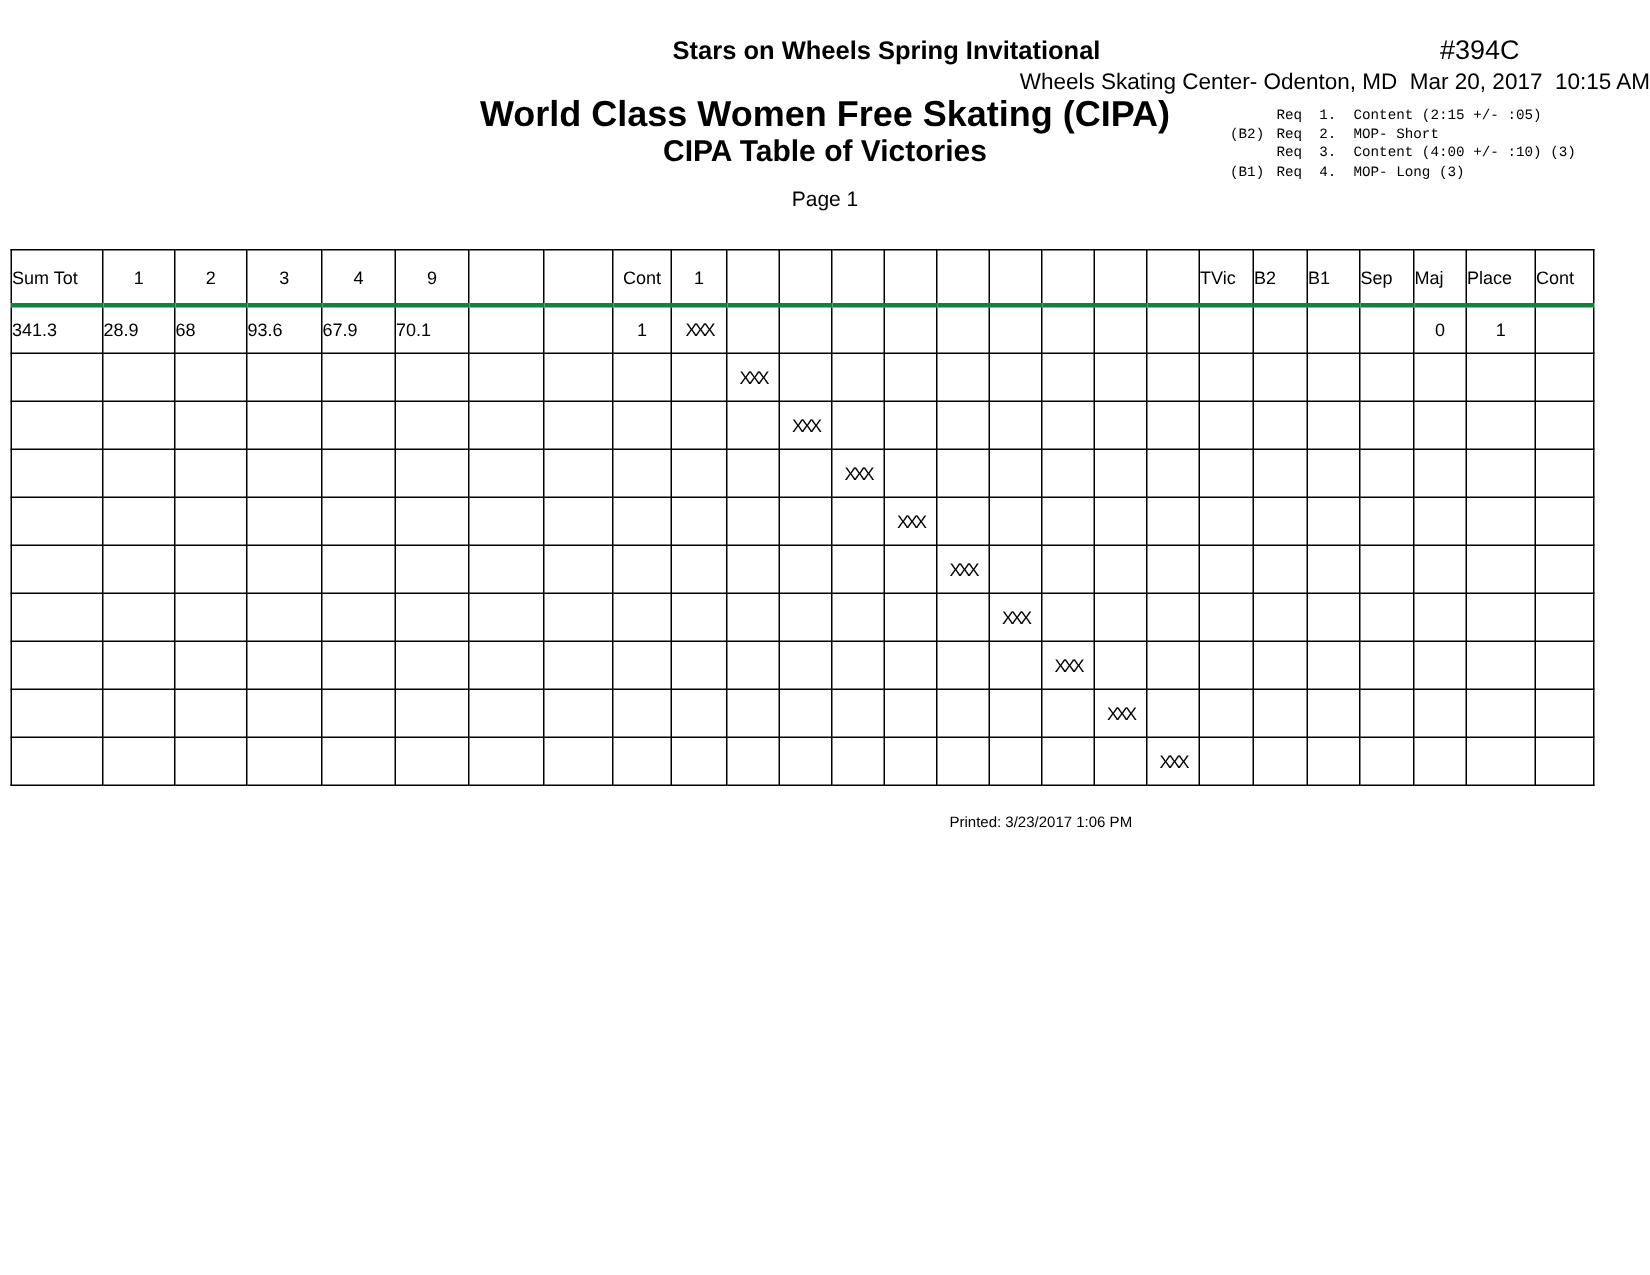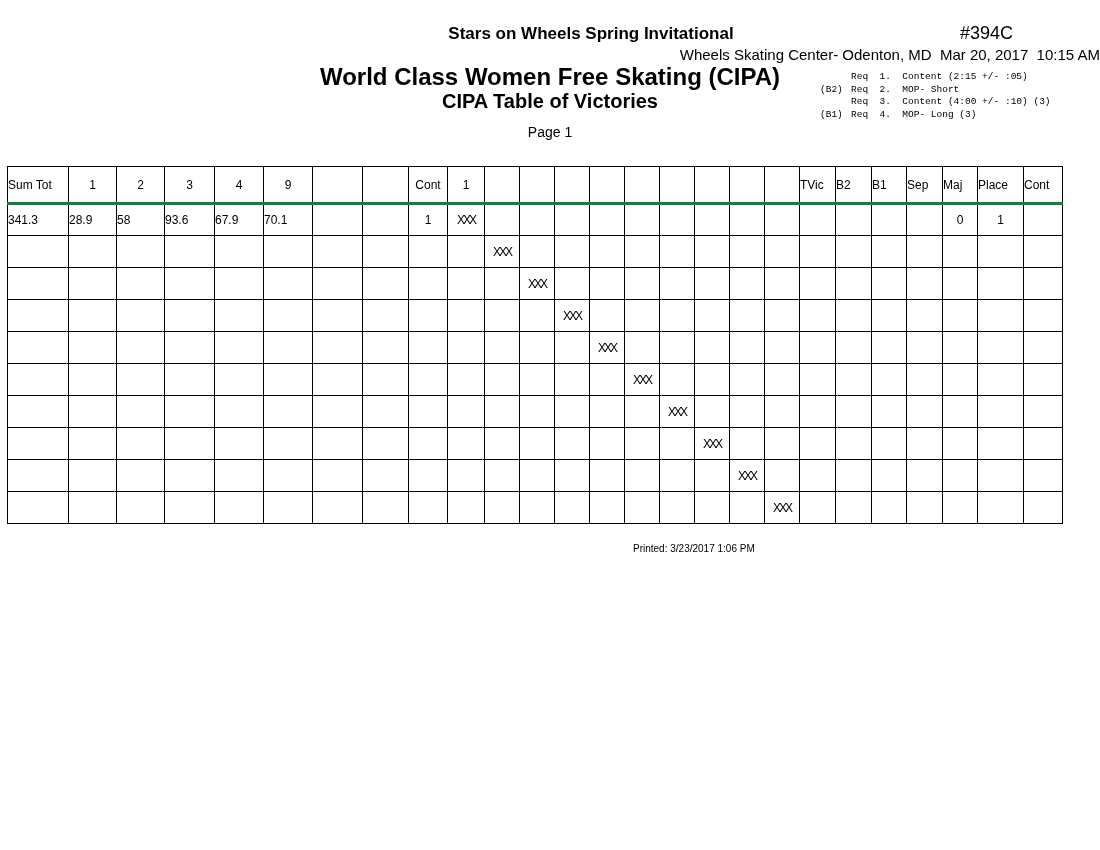--- a/index.html
+++ b/index.html
@@ -127,21 +127,21 @@
           <th class="al">Sep</th>
           <th class="al">Maj</th>
           <th class="al">Place</th>
           <th class="al">Cont</th>
         </tr>
       </thead>
       <tbody>
         <tr>
           <td class="al">341.3</td>
           <td class="al">28.9</td>
-          <td class="al">58</td>
+          <td class="al">68</td>
           <td class="al">93.6</td>
           <td class="al">67.9</td>
           <td class="al">70.1</td>
           <td class="ac"></td>
           <td class="ac"></td>
           <td class="ac">1</td>
           <td class="ac xxx">XXX</td>
           <td class="ac"></td>
           <td class="ac"></td>
           <td class="ac"></td>

